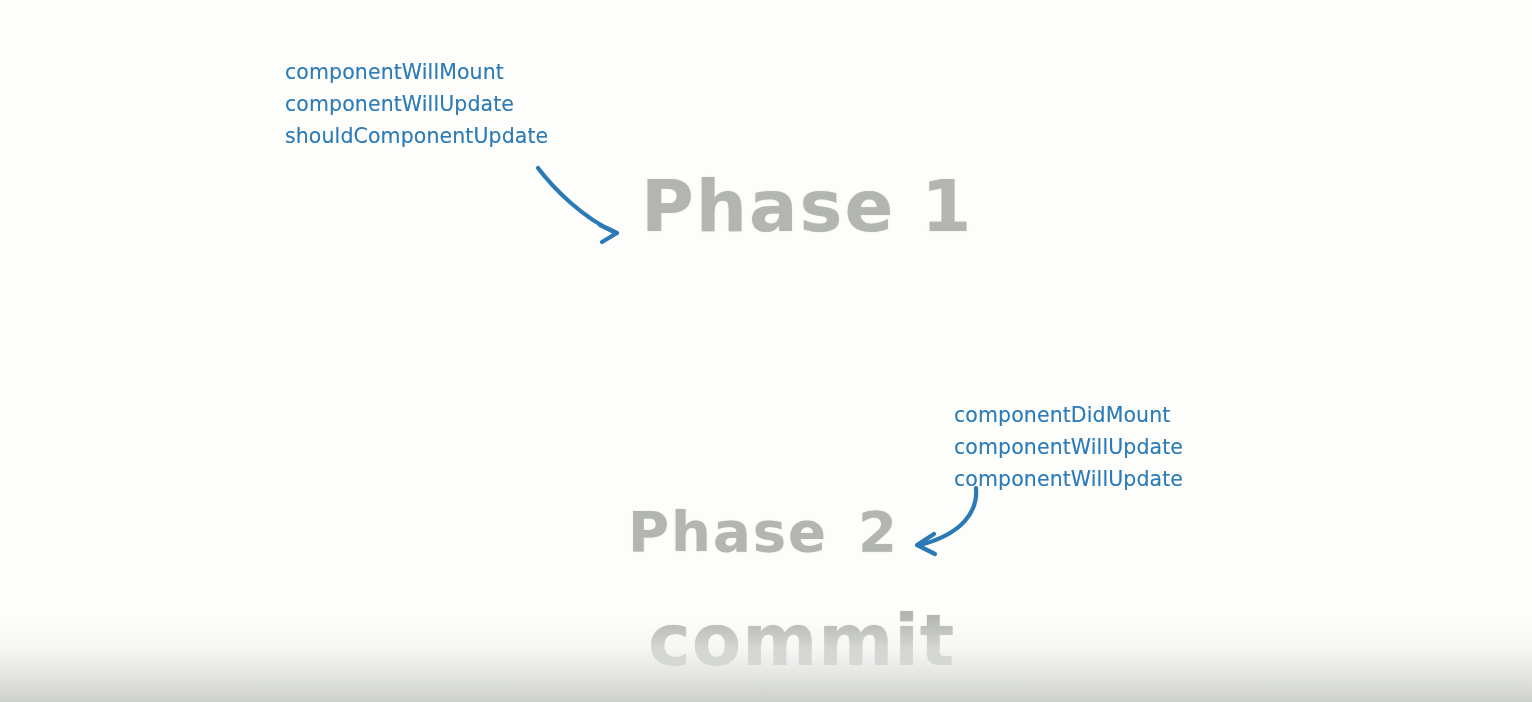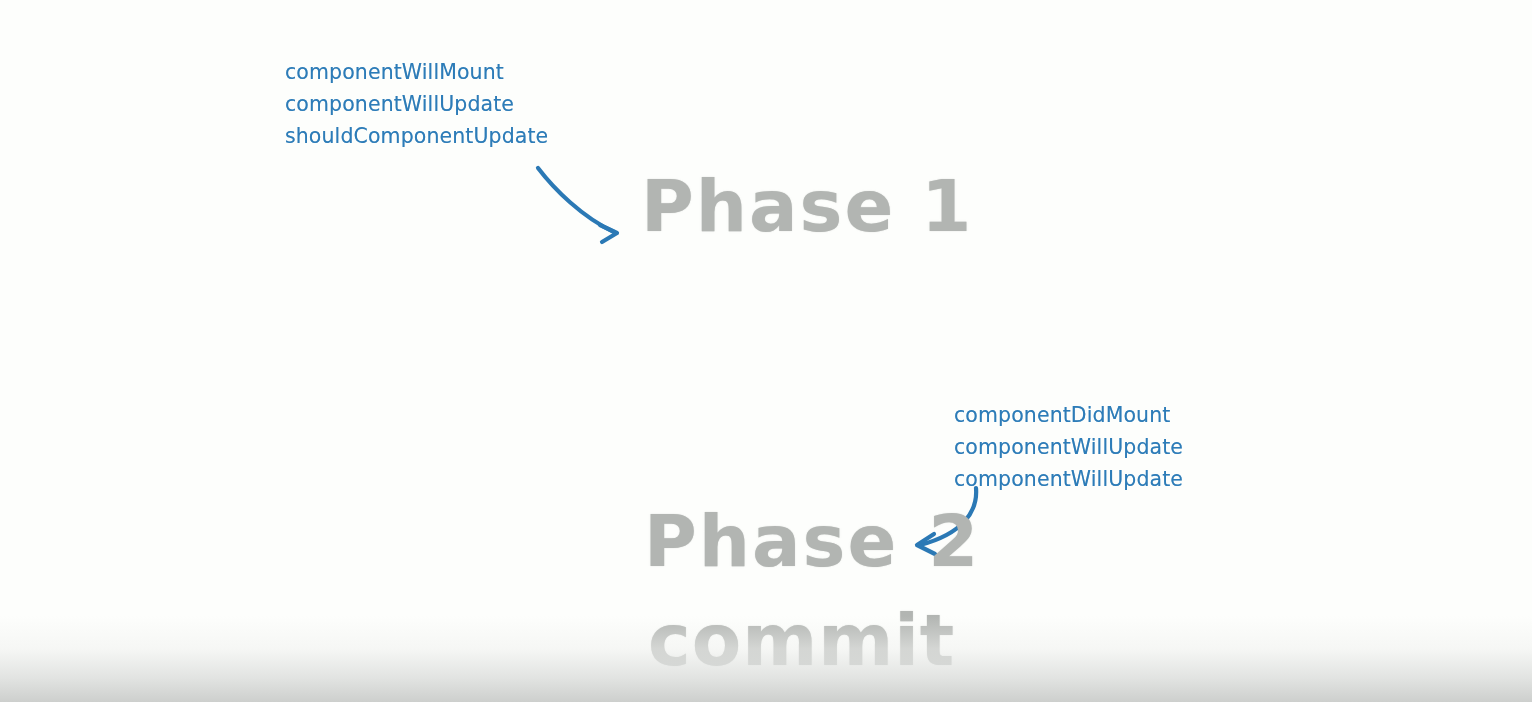--- a/index.html
+++ b/index.html
@@ -85,23 +85,23 @@
     left: 416px;
     top: 262px;
     font-size: 72px;
     letter-spacing: 1px;
   }
   #phase-1-subtitle .sep {
     margin: 0 22px;
   }
 
   #phase-2-title {
-    left: 644px;
+    left: 628px;
     top: 499px;
-    font-size: 72px;
+    font-size: 56px;
     letter-spacing: 2px;
   }
   #phase-2-title .phase-num {
     margin-left: 30px;
   }
 
   #phase-2-subtitle {
     left: 648px;
     top: 598px;
     font-size: 72px;

